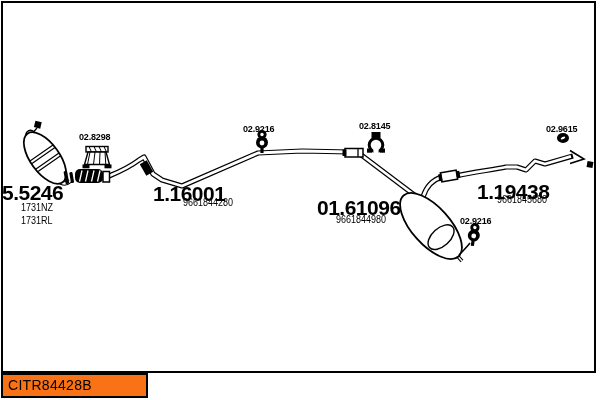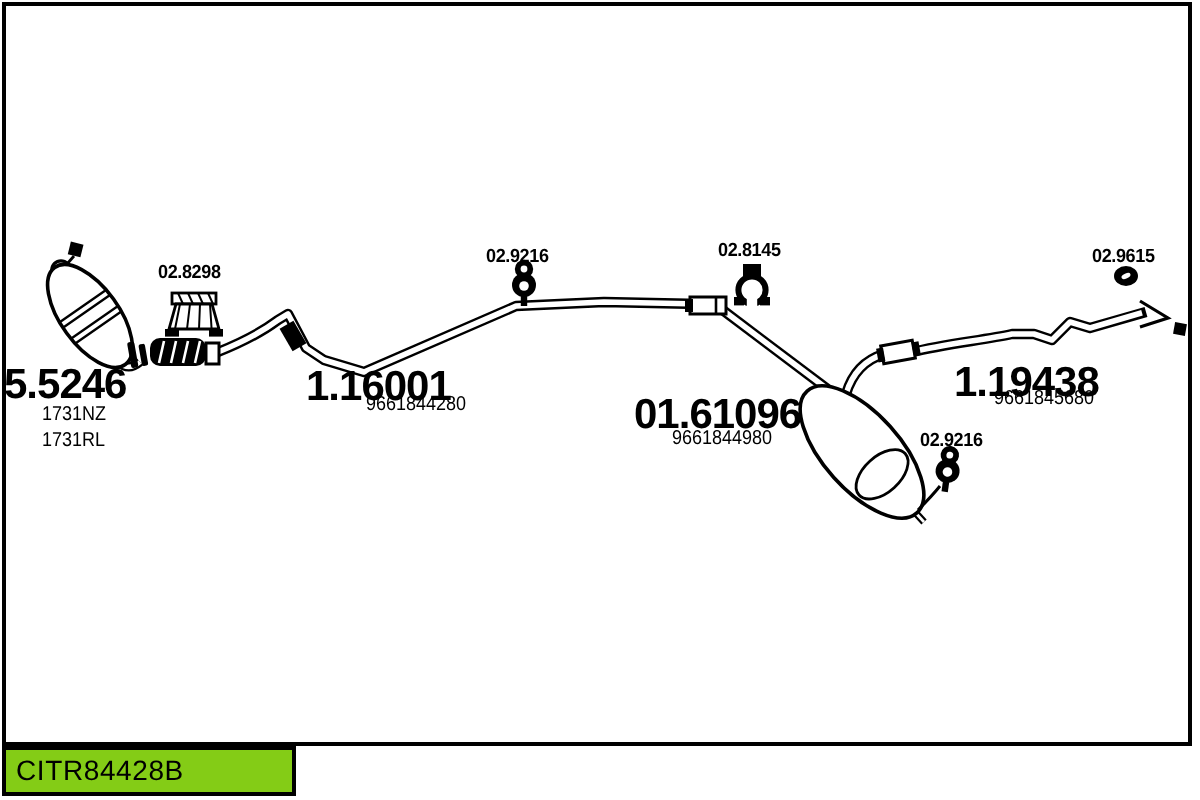--- a/index.html
+++ b/index.html
@@ -3,21 +3,21 @@
 <meta charset="utf-8">
 <style>
   html,body{margin:0;padding:0;background:#fff;}
   #stage{
     position:relative;width:600px;height:400px;background:#fff;overflow:hidden;
     font-family:"Liberation Sans","DejaVu Sans",sans-serif;color:#000;
   }
   .frame{position:absolute;left:1px;top:1px;width:595px;height:372px;
     border:2px solid #000;box-sizing:border-box;}
   .code-box{position:absolute;left:1px;top:373px;width:147px;height:25px;
-    border:2px solid #000;box-sizing:border-box;background:#84cc16;
+    border:2px solid #000;box-sizing:border-box;background:#f97316;
     font-size:14px;line-height:21px;padding-left:5px;letter-spacing:0.3px;}
   svg{position:absolute;left:0;top:0;}
   .po{fill:none;stroke:#000;stroke-width:5.2;stroke-linejoin:round;stroke-linecap:butt;}
   .pi{fill:none;stroke:#fff;stroke-width:2.8;stroke-linejoin:round;stroke-linecap:butt;}
   .po2{fill:none;stroke:#000;stroke-width:4.6;stroke-linejoin:round;}
   .pi2{fill:none;stroke:#fff;stroke-width:2.4;stroke-linejoin:round;}
   .lbl{position:absolute;white-space:nowrap;}
   .lg{font-size:21px;font-weight:700;letter-spacing:-0.5px;line-height:1;}
   .ref{font-size:10px;line-height:1;transform:scaleX(0.9);transform-origin:left top;}
   .sm{font-size:9.5px;font-weight:700;letter-spacing:-0.2px;line-height:1;

